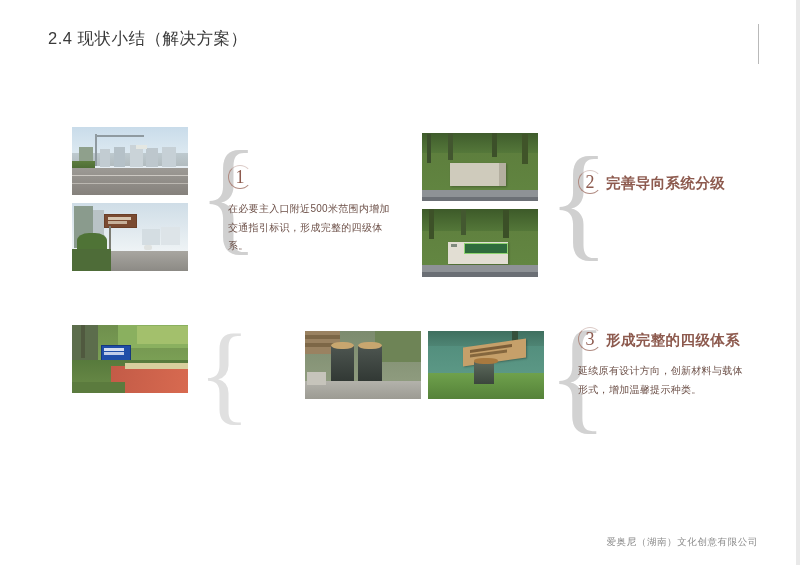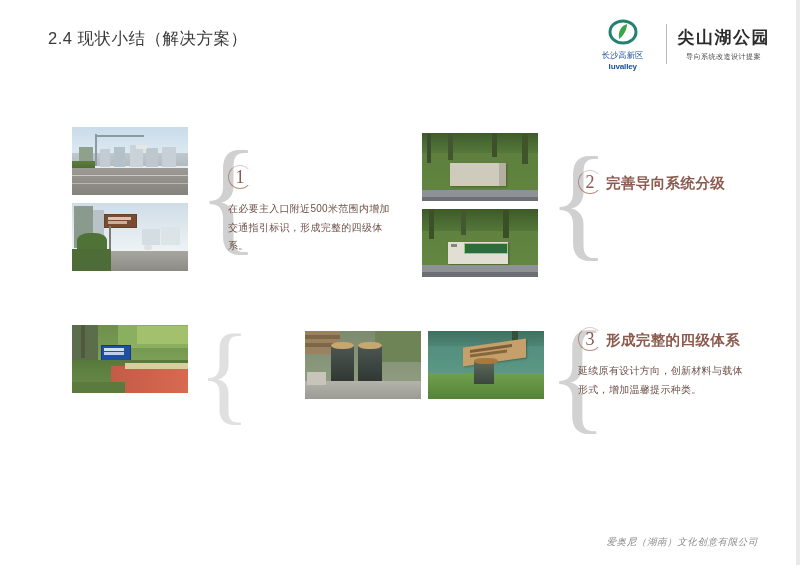--- a/index.html
+++ b/index.html
@@ -169,50 +169,33 @@
 
   
   #footer-company {
     position: absolute;
     right: 38px;
     bottom: 16px;
     font-size: 9.5px;
     color: #8c8c8c;
     letter-spacing: 0.6px;
     white-space: nowrap;
-    font-style: italic;
   }
 </style>
 </head>
 <body>
 
 <div id="slide">
 
   <div id="slide-title">2.4 现状小结（解决方案）</div>
 
   <div id="brand-lockup">
-    <div id="brand-left">
-      <div id="brand-mark">
-        <svg width="30" height="30" viewBox="0 0 30 30" aria-hidden="true">
-          <ellipse cx="15" cy="14" rx="13" ry="11" fill="none" stroke="#1f8a55" stroke-width="3"></ellipse>
-          <ellipse cx="15" cy="14" rx="13" ry="11" fill="none" stroke="#2f6fb5" stroke-width="1.2" opacity="0.7"></ellipse>
-          <path d="M19 6 C13 8, 10 13, 11 21 C15 18, 19 13, 19 6 Z" fill="#3aa648"></path>
-          <path d="M12 21 C15 19, 18 15, 19 10" fill="none" stroke="#ffffff" stroke-width="1" opacity="0.6"></path>
-        </svg>
-      </div>
-      <div id="brand-cn">长沙高新区</div>
-      <div id="brand-en">luvalley</div>
-    </div>
 
     <div id="brand-divider"></div>
 
-    <div id="brand-right">
-      <div id="brand-park-name">尖山湖公园</div>
-      <div id="brand-park-sub">导向系统改造设计提案</div>
-    </div>
   </div>
 
   <div class="photo" style="left:72px; top:127px; width:116px; height:68px;">
     <div class="sky" style="height:62%; background:linear-gradient(#c9dcea,#e8f0f5);"></div>
     <div style="position:absolute;left:0;top:38%;width:100%;height:20%;background:linear-gradient(#b8c4c9,#a9b3b6);opacity:.85;"></div>
     <div style="position:absolute;left:6%;top:30%;width:12%;height:30%;background:#8fa08c;"></div>
     <div style="position:absolute;left:24%;top:33%;width:9%;height:26%;background:#c2ccd2;"></div>
     <div style="position:absolute;left:36%;top:30%;width:10%;height:29%;background:#b5c1c8;"></div>
     <div style="position:absolute;left:50%;top:27%;width:11%;height:32%;background:#cad3d8;"></div>
     <div style="position:absolute;left:64%;top:31%;width:10%;height:28%;background:#bdc7cd;"></div>

